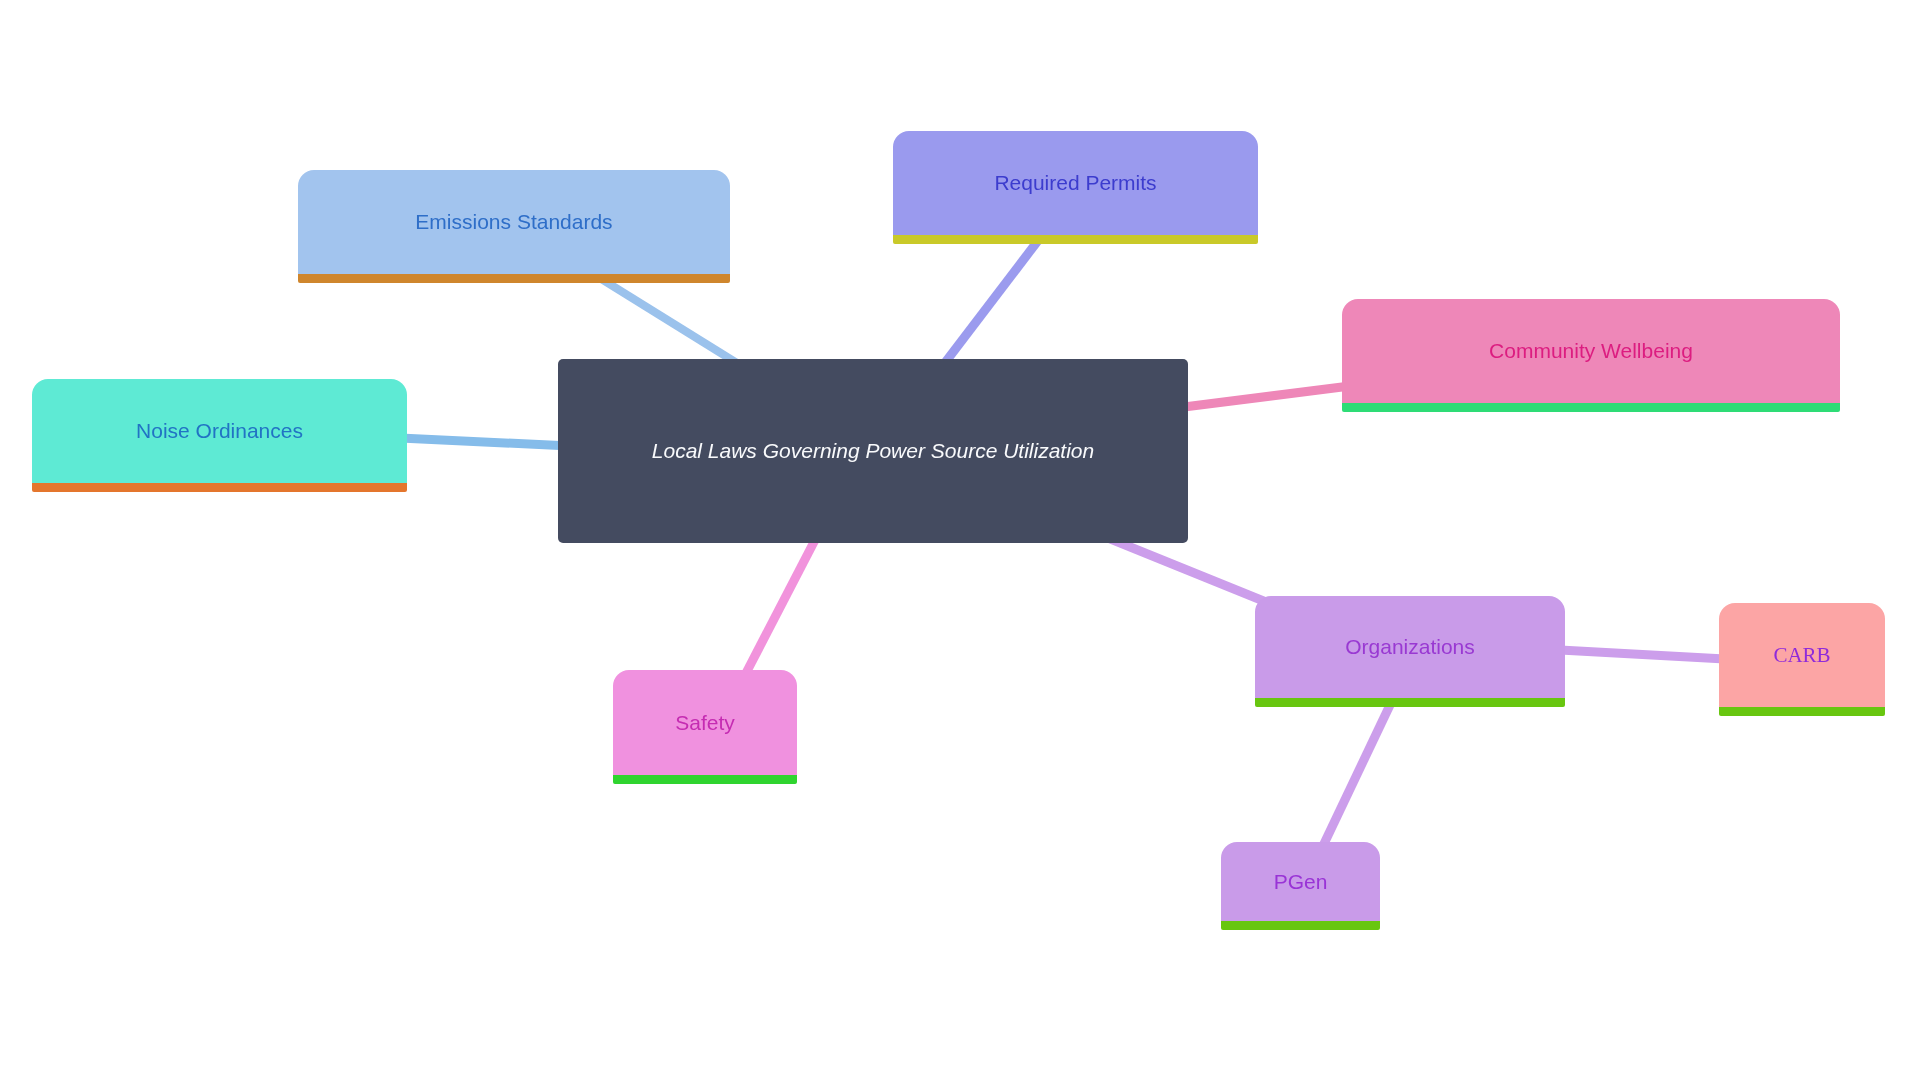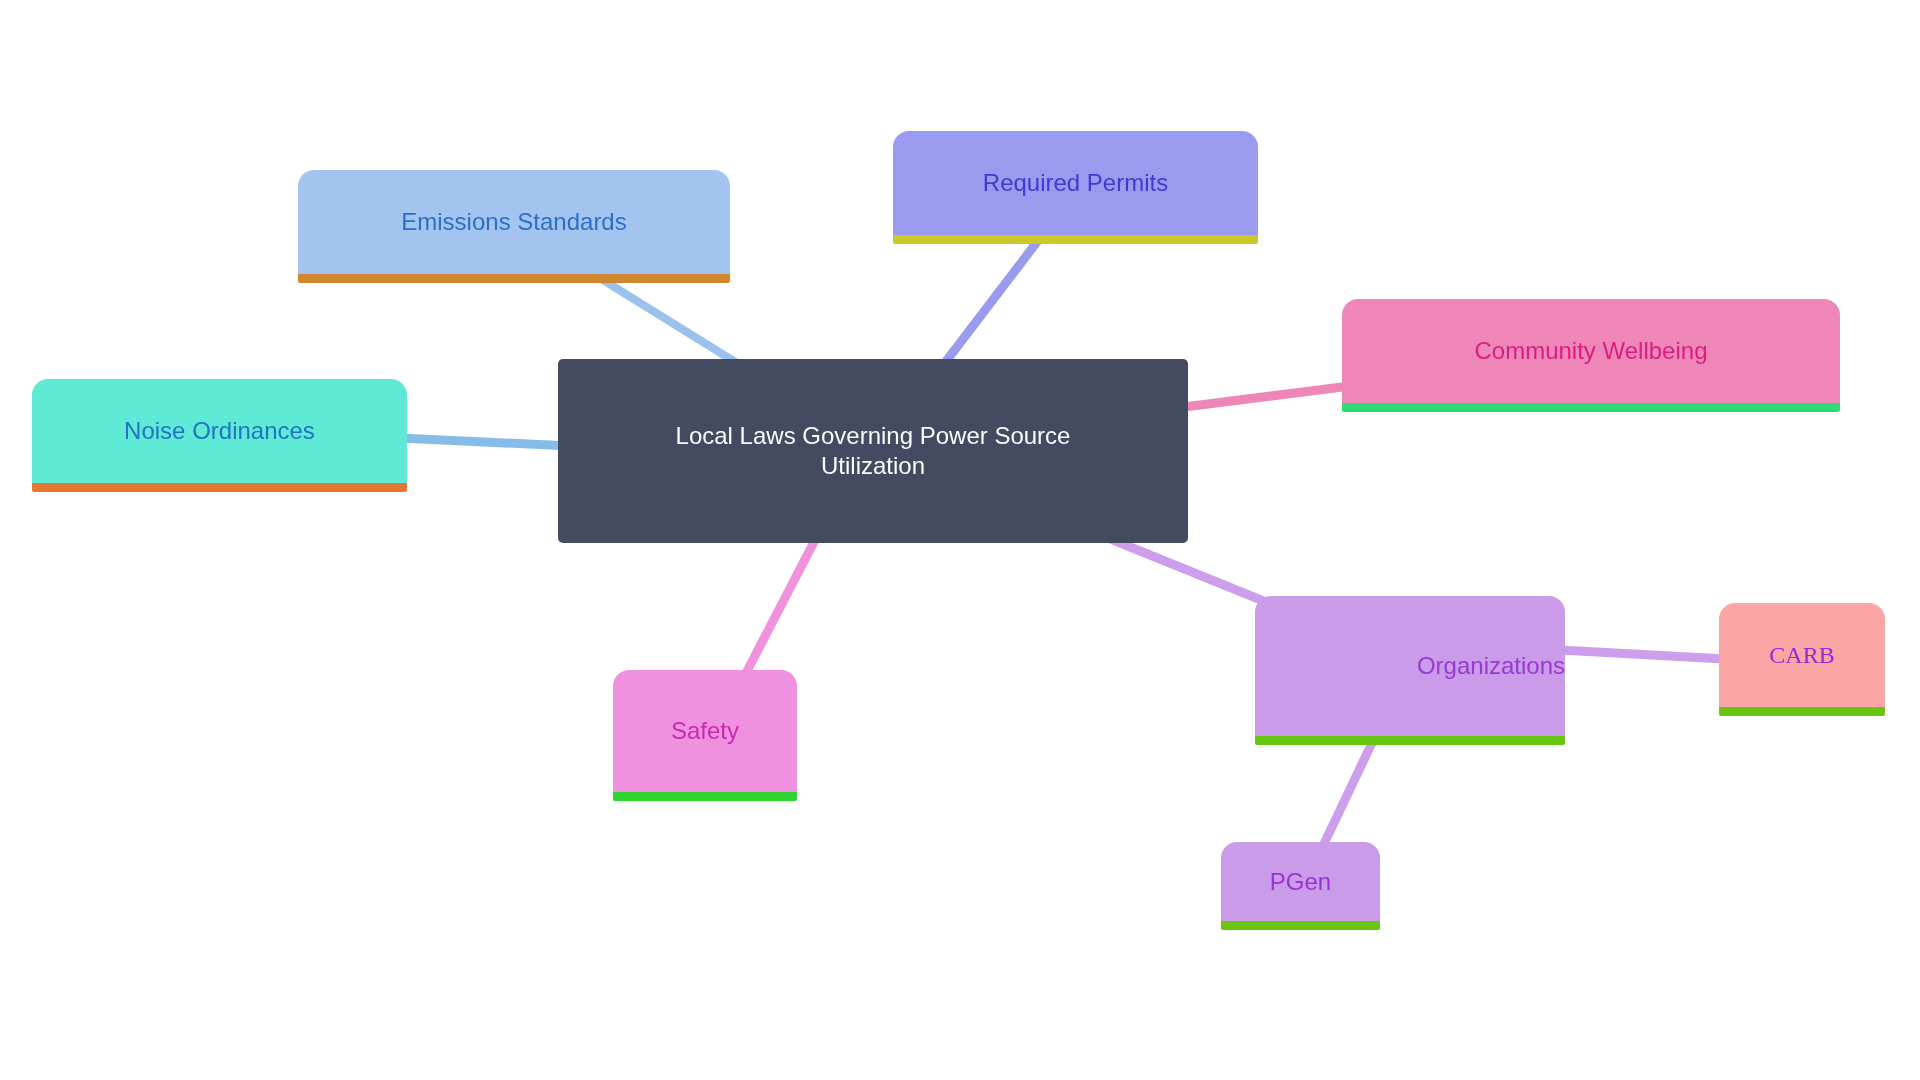--- a/index.html
+++ b/index.html
@@ -25,34 +25,34 @@
     height: 1080px;
     z-index: 1;
   }
   .node {
     position: absolute;
     z-index: 2;
     box-sizing: border-box;
     display: flex;
     align-items: center;
     justify-content: center;
-    font-size: 24px;
+    font-size: 21px;
     border-radius: 16px 16px 2px 2px;
     text-align: center;
   }
   .node span { display: block; }
 
   .node-root {
     left: 558px; top: 359px; width: 630px; height: 184px;
     background: #444B60;
     color: #F9FAFC;
     border-radius: 5px;
     line-height: 1.27;
   }
-  .node-root span { width: 480px; }
+  .node-root span { width: 480px; font-style: italic; }
 
   .node-emissions {
     left: 298px; top: 170px; width: 432px; height: 113px;
     background: #A2C4EE; color: #2E6EC8;
     border-bottom: 9px solid #CF862D;
     justify-content: center;
   }
   .node-noise {
     left: 32px; top: 379px; width: 375px; height: 113px;
     background: #5eead4; color: #2173C4;
@@ -62,38 +62,37 @@
     left: 893px; top: 131px; width: 365px; height: 113px;
     background: #9A9AEE; color: #3C3CCE;
     border-bottom: 9px solid #C9C929;
   }
   .node-community {
     left: 1342px; top: 299px; width: 498px; height: 113px;
     background: #EE87B8; color: #DC1D80;
     border-bottom: 9px solid #2EDC76;
   }
   .node-organizations {
-    left: 1255px; top: 596px; width: 310px; height: 149px;
+    left: 1255px; top: 596px; width: 310px; height: 111px;
     background: #C99BE9; color: #9939D2;
     border-bottom: 9px solid #68C610;
-    justify-content: flex-end;
   }
   .node-carb {
     left: 1719px; top: 603px; width: 166px; height: 113px;
     background: #fca5a5; color: #8F2BDA;
     border-bottom: 9px solid #68C610;
     font-family: Liberation Serif, serif;
   }
   .node-pgen {
     left: 1221px; top: 842px; width: 159px; height: 88px;
     background: #C99BE9; color: #9933D6;
     border-bottom: 9px solid #68C610;
   }
   .node-safety {
-    left: 613px; top: 670px; width: 184px; height: 131px;
+    left: 613px; top: 670px; width: 184px; height: 114px;
     background: #F091DF; color: #C52CB2;
     border-bottom: 9px solid #2FD42F;
     align-items: center;
   }
 </style>
 </head>
 <body>
 
 <div class="canvas">
 

